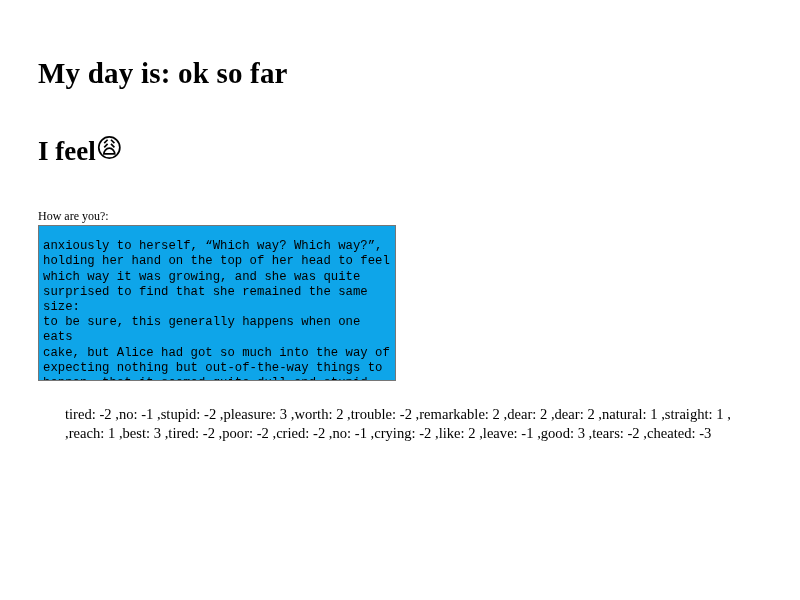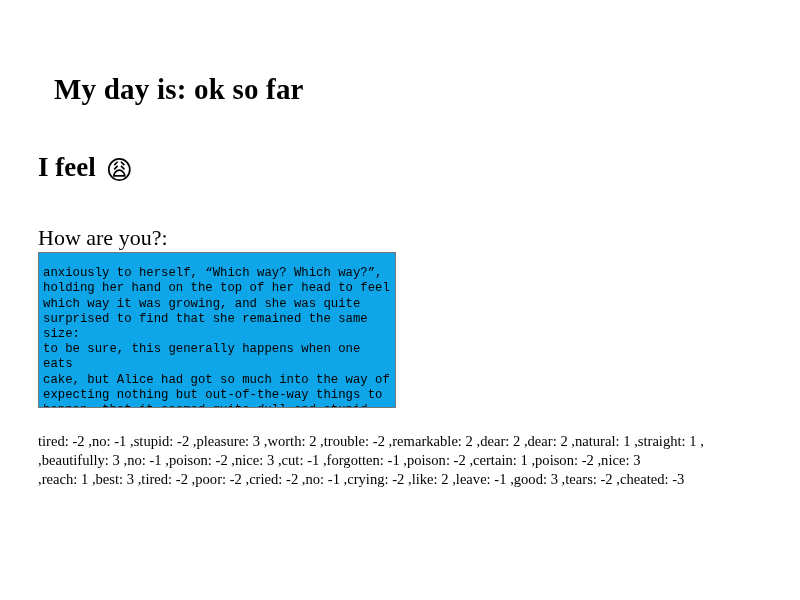--- a/index.html
+++ b/index.html
@@ -18,45 +18,44 @@
     position: relative;
     width: 800px;
     height: 600px;
     box-sizing: border-box;
     padding: 56px 38px 0 38px;
   }
   h1.title {
     font-family: "Liberation Serif", serif;
     font-size: 29px;
     font-weight: bold;
-    margin: 16px;
+    margin: 0;
     padding: 0;
     line-height: 1.2;
     letter-spacing: 0.2px;
   }
   h2.feel {
     font-family: "Liberation Serif", serif;
     font-size: 27px;
     font-weight: bold;
     margin: 44px 0 0 0;
     padding: 0;
     line-height: 1.2;
     display: flex;
-    align-items: flex-end;
-    gap: 10px;
+    align-items: flex-start;
   }
   .emoji {
     font-family: "DejaVu Sans", sans-serif;
     font-size: 26px;
     line-height: 1;
     font-weight: normal;
   }
   .form-label {
     font-family: "Liberation Serif", serif;
-    font-size: 22px;
+    font-size: 12px;
     margin: 42px 0 1px 0;
     display: block;
   }
   .textarea-box {
     width: 358px;
     height: 156px;
     box-sizing: border-box;
     border: 1px solid #767676;
     background: #0ea5e9;
     color: #000000;
@@ -77,20 +76,21 @@
     color: #000000;
     width: 740px;
     white-space: nowrap;
     overflow: hidden;
   }
   .wordlist .line {
     display: block;
     overflow: hidden;
     text-overflow: clip;
     white-space: nowrap;
+    margin-left: 27px;
   }
 </style>
 </head>
 <body>
 
 <div class="page">
 
   <h1 class="title">My day is: ok so far</h1>
 
   <h2 class="feel">
@@ -106,17 +106,16 @@
 surprised to find that she remained the same size:
 to be sure, this generally happens when one eats
 cake, but Alice had got so much into the way of
 expecting nothing but out-of-the-way things to
 happen, that it seemed quite dull and stupid for
 life to go on in the common way.\n\nSo she set to
 work, and very soon finished off the cake.</textarea>
 
   <div class="wordlist">
     <span class="line">tired: -2 ,no: -1 ,stupid: -2 ,pleasure: 3 ,worth: 2 ,trouble: -2 ,remarkable: 2 ,dear: 2 ,dear: 2 ,natural: 1 ,straight: 1 ,</span>
-    <span class="line">,beautifully: 3 ,no: -1 ,poison: -2 ,nice: 3 ,cut: -1 ,forgotten: -1 ,poison: -2 ,certain: 1 ,poison: -2 ,nice: 3</span>
     <span class="line">,reach: 1 ,best: 3 ,tired: -2 ,poor: -2 ,cried: -2 ,no: -1 ,crying: -2 ,like: 2 ,leave: -1 ,good: 3 ,tears: -2 ,cheated: -3</span>
   </div>
 
 </div>
 
 </body></html>

